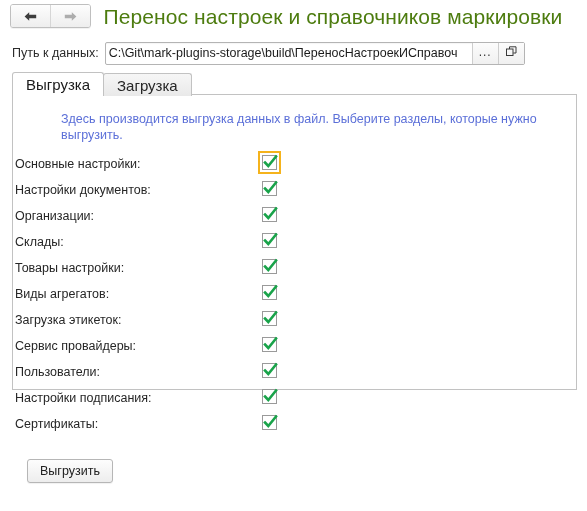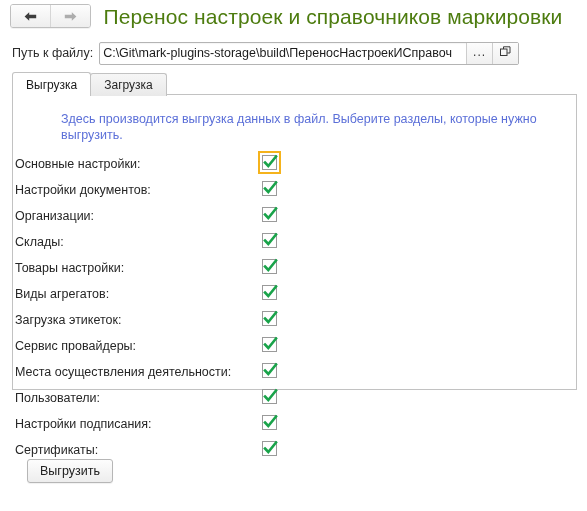--- a/index.html
+++ b/index.html
@@ -122,21 +122,21 @@
     height: 24px;
     display: flex;
     align-items: flex-end;
     z-index: 3;
   }
   .tab {
     height: 22px;
     padding: 0 13px;
     display: flex;
     align-items: center;
-    font-size: 12px;
+    font-size: 15px;
     color: #262626;
     border: 1px solid #c2c2c2;
     border-bottom: none;
     border-radius: 3px 3px 0 0;
     background: linear-gradient(to bottom, #f6f6f6 0%, #e9e9e9 100%);
     cursor: default;
     position: relative;
     margin-right: -1px;
   }
   .tab.active {
@@ -249,21 +249,21 @@
           <path d="M8.8 1.2 L13.4 5.5 L8.8 9.8 L8.8 7.2 L1.8 7.2 L1.8 3.8 L8.8 3.8 Z" fill="#adadad"></path>
         </svg>
       </span>
     </div>
   </div>
 
   <div class="page-title">Перенос настроек и справочников маркировки</div>
 </div>
 
 <div class="pathrow">
-  <div class="path-label">Путь к файлу:</div>
+  <div class="path-label">Путь к данных:</div>
   <div class="path-control">
     <input class="path-input" type="text" value="C:\Git\mark-plugins-storage\build\ПереносНастроекИСправоч" style="">
     <div class="path-btn dots">...</div>
     <div class="path-btn">
       <span>
         <svg width="13" height="13" viewBox="0 0 13 13">
           <rect x="1.5" y="4" width="6.5" height="6.5" fill="none" stroke="#3a3a3a" stroke-width="1"></rect>
           <path d="M4.5 4 L4.5 1.8 L11 1.8 L11 8 L8.3 8" fill="none" stroke="#3a3a3a" stroke-width="1"></path>
         </svg>
       </span>
@@ -367,30 +367,20 @@
       <span class="chk-label">Сервис провайдеры:</span>
       <span class="chk-box">
         <span>
           <svg width="17" height="19" viewBox="0 0 17 19">
               <path d="M3 10.5 L6.3 14 L14 4.5" fill="none" stroke="#19a34a" stroke-width="2.6" stroke-linecap="square"></path>
             </svg>
         </span>
       </span>
     </div>
 
-    <div class="chk-row">
-      <span class="chk-label">Места осуществления деятельности:</span>
-      <span class="chk-box">
-        <span>
-          <svg width="17" height="19" viewBox="0 0 17 19">
-              <path d="M3 10.5 L6.3 14 L14 4.5" fill="none" stroke="#19a34a" stroke-width="2.6" stroke-linecap="square"></path>
-            </svg>
-        </span>
-      </span>
-    </div>
 
     <div class="chk-row">
       <span class="chk-label">Пользователи:</span>
       <span class="chk-box">
         <span>
           <svg width="17" height="19" viewBox="0 0 17 19">
               <path d="M3 10.5 L6.3 14 L14 4.5" fill="none" stroke="#19a34a" stroke-width="2.6" stroke-linecap="square"></path>
             </svg>
         </span>
       </span>

